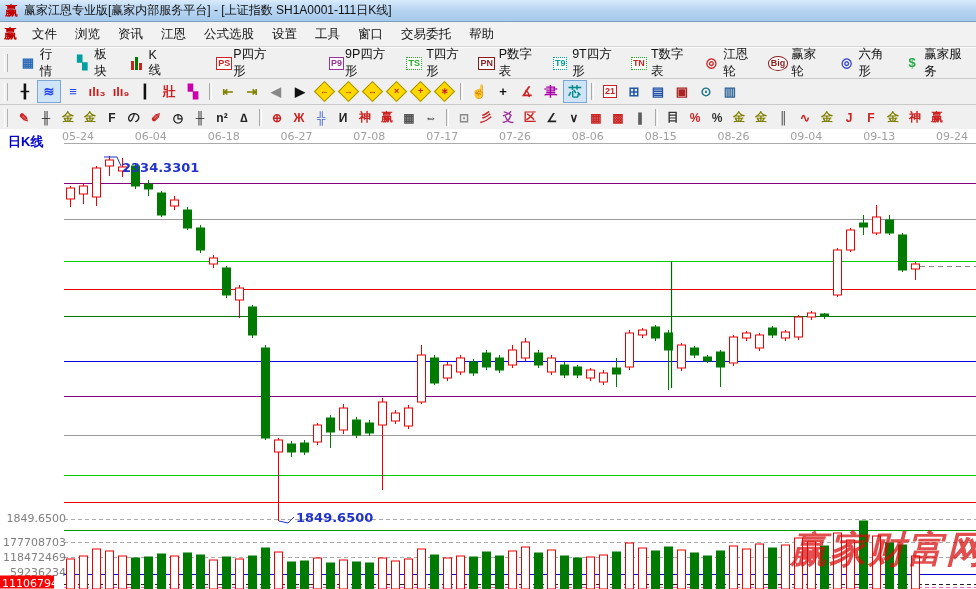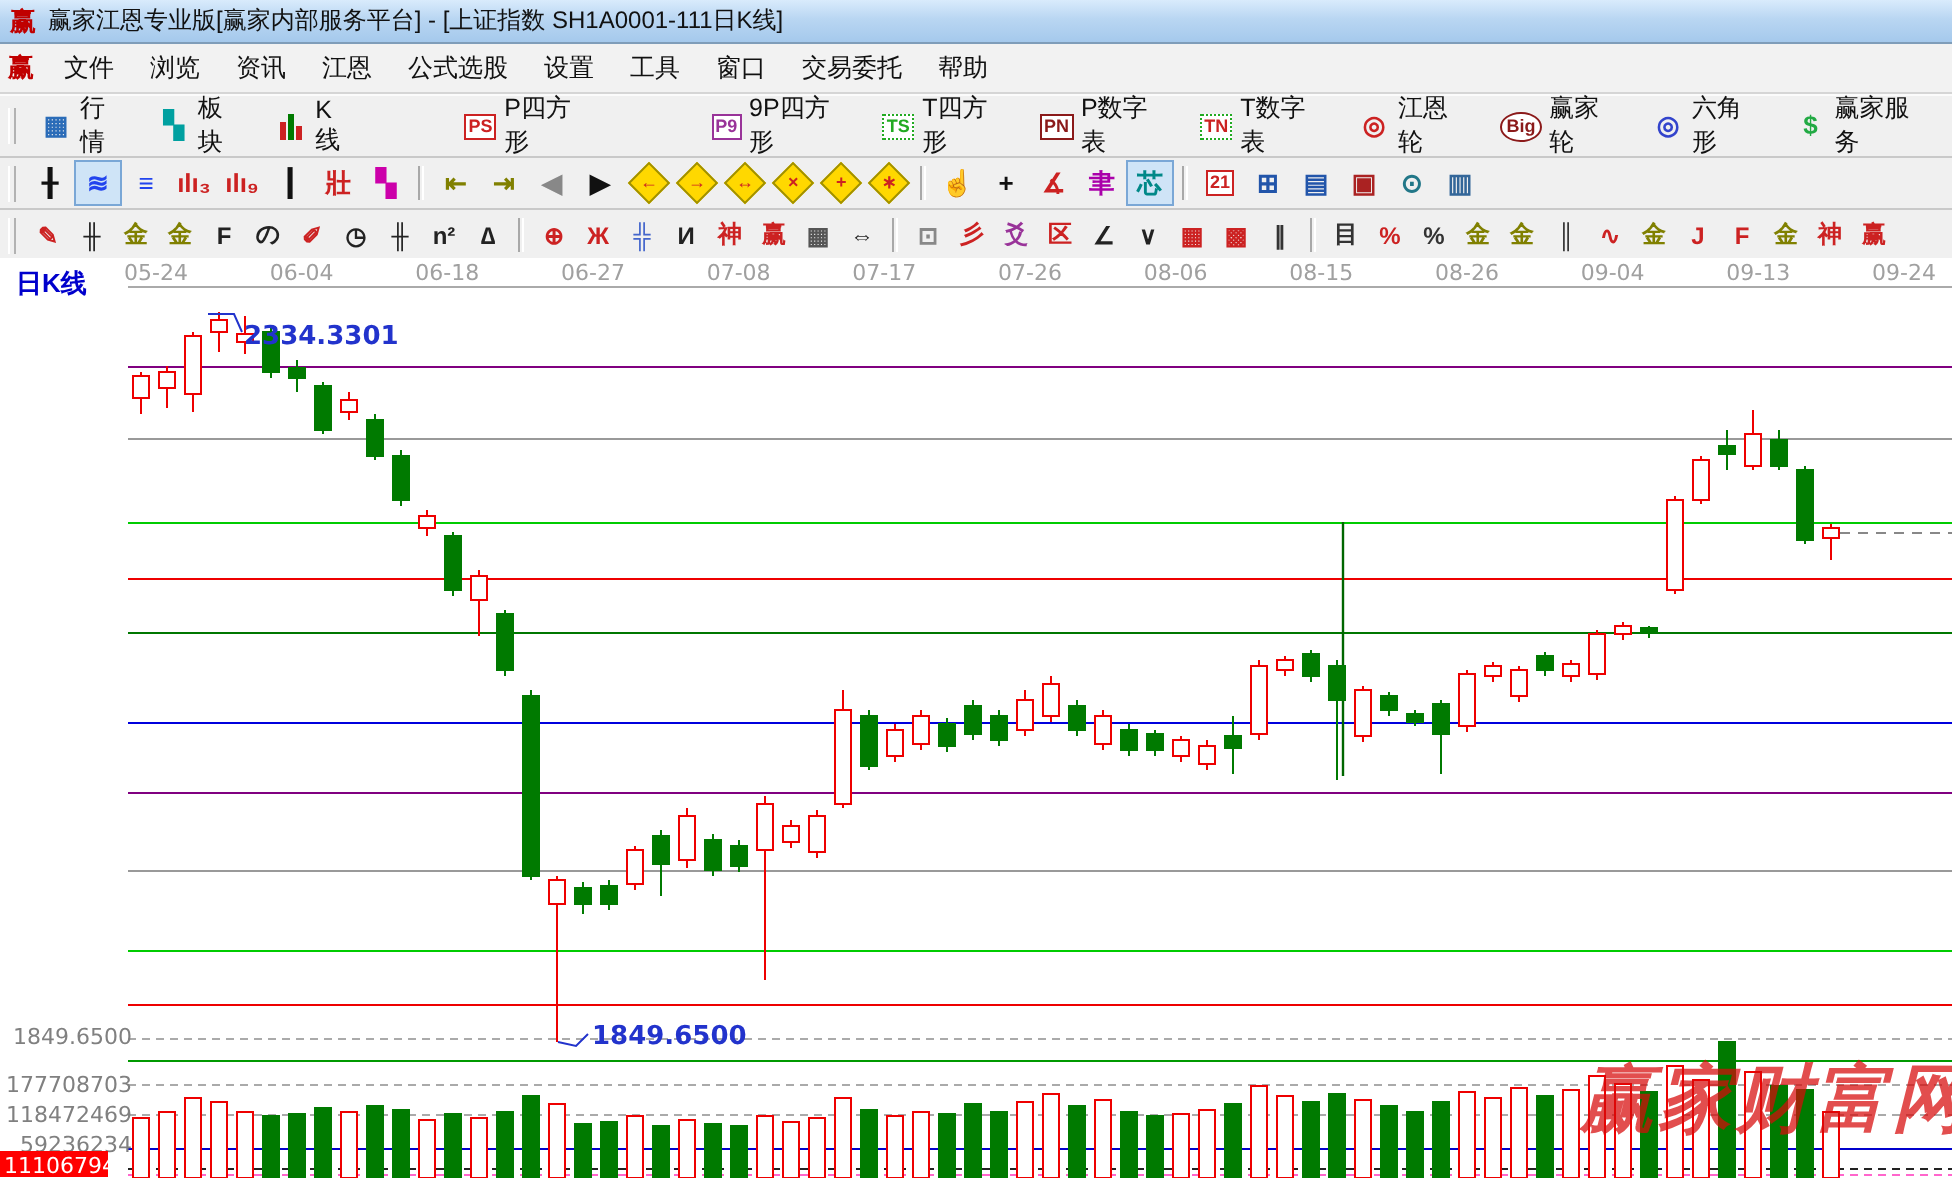--- a/index.html
+++ b/index.html
@@ -94,20 +94,26 @@
       <span class="ic">
         <span class="badge" style="color: rgb(34, 170, 34); border-color: rgb(34, 170, 34); border-style: dotted;">TS</span>
       </span>
       <span>T四方形</span>
     </span>
     <span class="tbtn">
       <span class="ic">
         <span class="badge" style="color: rgb(139, 26, 26); border-color: rgb(139, 26, 26); border-style: solid;">PN</span>
       </span>
       <span>P数字表</span>
+    </span>
+    <span class="tbtn">
+      <span class="ic">
+        <span class="badge" style="color: rgb(0, 160, 160); border-color: rgb(0, 160, 160); border-style: dotted;">T9</span>
+      </span>
+      <span>9T四方形</span>
     </span>
     <span class="tbtn">
       <span class="ic">
         <span class="badge" style="color: rgb(204, 34, 34); border-color: rgb(34, 170, 34); border-style: dotted;">TN</span>
       </span>
       <span>T数字表</span>
     </span>
     <span class="tbtn">
       <span class="ic" style="color: rgb(204, 34, 34);">◎</span>
       <span>江恩轮</span>

